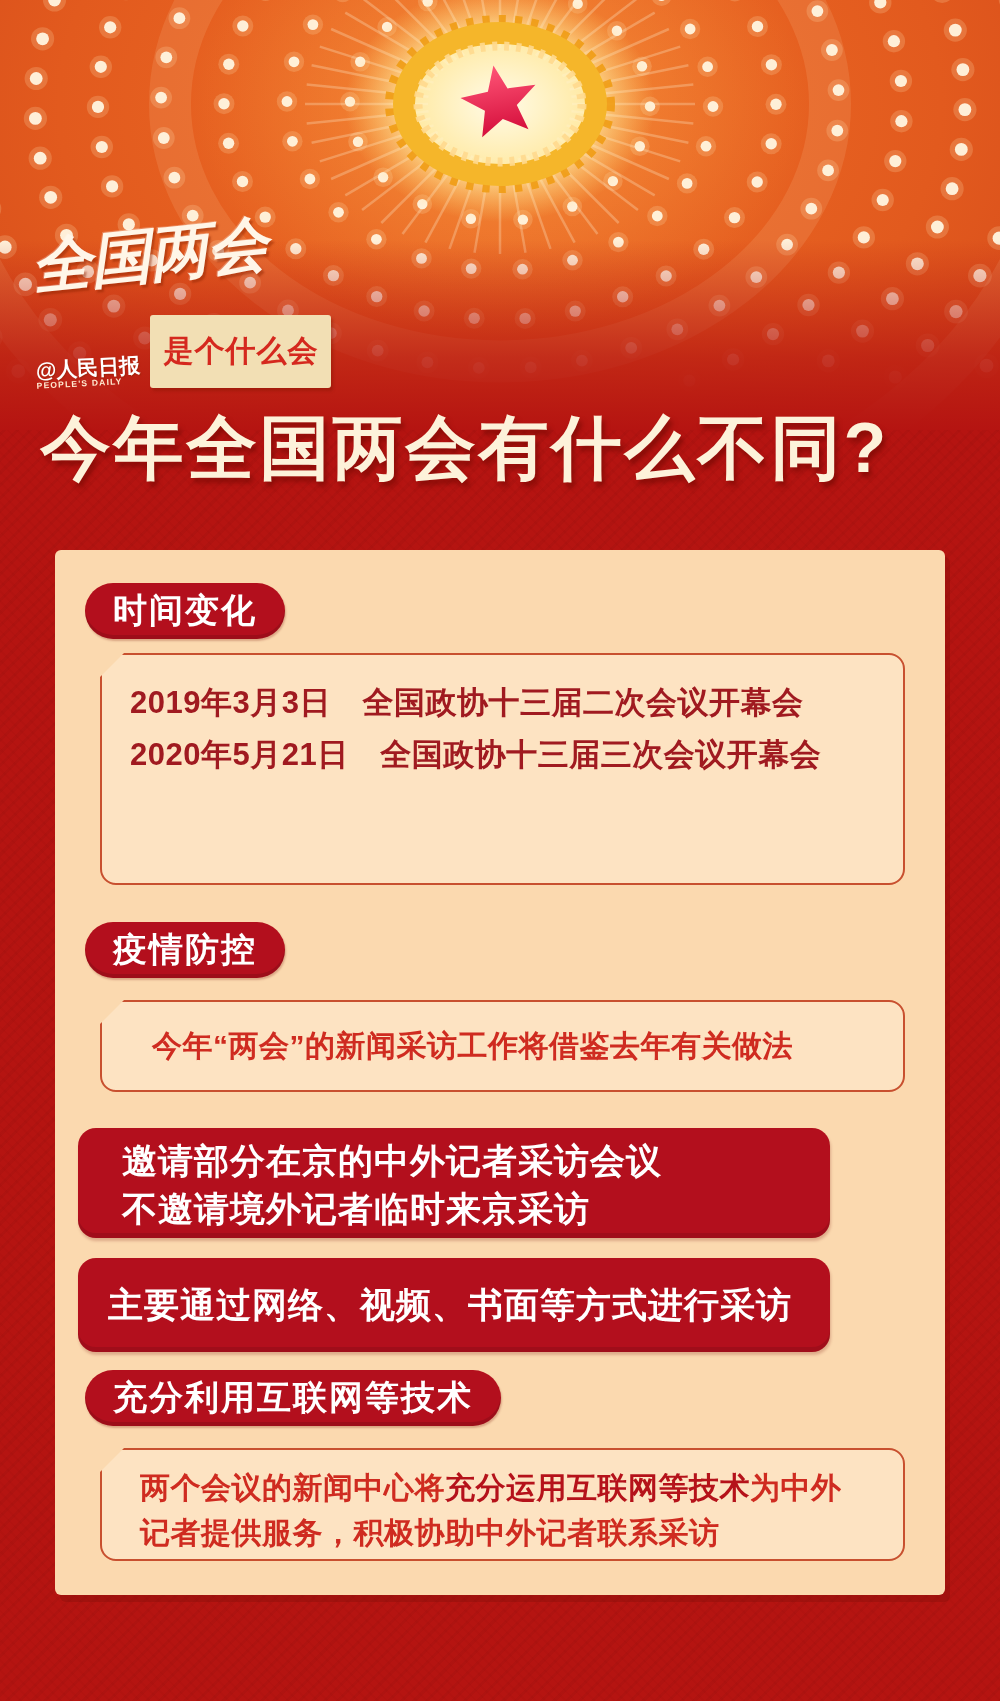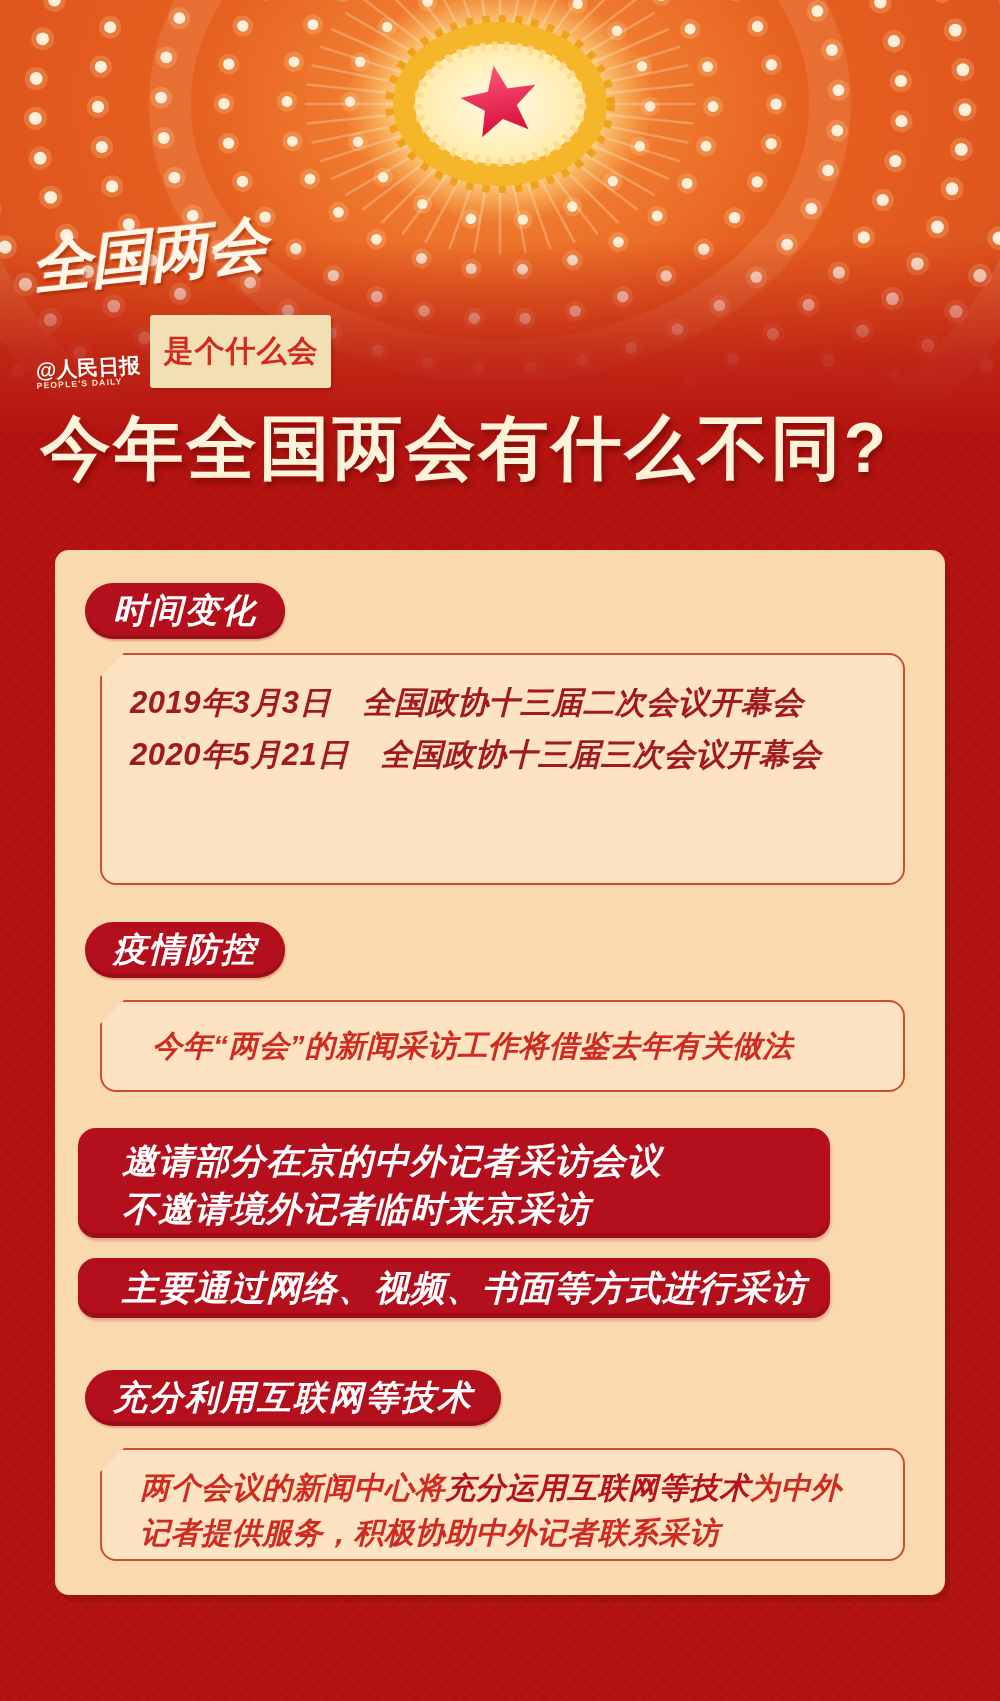--- a/index.html
+++ b/index.html
@@ -49,23 +49,22 @@
   }
   
   .main-title{
     position:absolute;left:0;top:402px;width:930px;text-align:center;
     font-size:70px;font-weight:900;letter-spacing:3px;color:var(--title_cream);
     text-shadow:3px 5px 5px rgba(110,8,0,.55);white-space:nowrap;
   }
   
   .card{
     position:absolute;left:55px;top:550px;width:890px;height:1045px;
-    background:var(--card_cream);border-radius:14px;
+    background:var(--card_cream);border-radius:6px;
     box-shadow:5px 7px 0 rgba(136,16,10,.40);
-    font-style:italic;
   }
   .pill{
     position:absolute;left:30px;height:56px;display:flex;align-items:center;
     padding:0 28px;background:var(--accent_red);color:#fff;border-radius:28px;
     font-size:34px;font-weight:900;letter-spacing:2px;
     box-shadow:inset 0 -4px 0 rgba(0,0,0,.12), 1px 2px 2px rgba(120,10,5,.25);
     white-space:nowrap;
   }
   .pill-time{top:33px;}
   .pill-epidemic{top:372px;}
@@ -86,21 +85,21 @@
   .note2-box{top:898px;height:113px;padding:15px 36px 0 38px;}
   .note2-box .note-text{line-height:45px;display:block;}
   .seg-bold{font-weight:900;color:#b5121a;}
   .banner{
     position:absolute;left:23px;width:752px;background:var(--accent_red);
     color:#fff;border-radius:18px;font-weight:900;letter-spacing:1px;
     box-shadow:inset 0 -5px 0 rgba(0,0,0,.10), 1px 3px 3px rgba(120,10,5,.22);
   }
   .banner-invite{top:578px;height:110px;padding:9px 0 0 44px;}
   .banner-invite .banner-line{font-size:35px;line-height:48px;white-space:nowrap;}
-  .banner-method{top:708px;height:60px;display:flex;align-items:center;padding-left:44px;font-size:35px;white-space:nowrap;}
+  .banner-method{top:708px;height:94px;display:flex;align-items:center;padding-left:30px;font-size:35px;white-space:nowrap;}
 </style>
 </head>
 <body>
 
 <div class="poster">
 
   <div class="photo">
     <svg id="ceiling-svg" width="1000" height="430" viewBox="0 0 1000 430">
       <defs>
         <radialGradient id="glowGrad">

